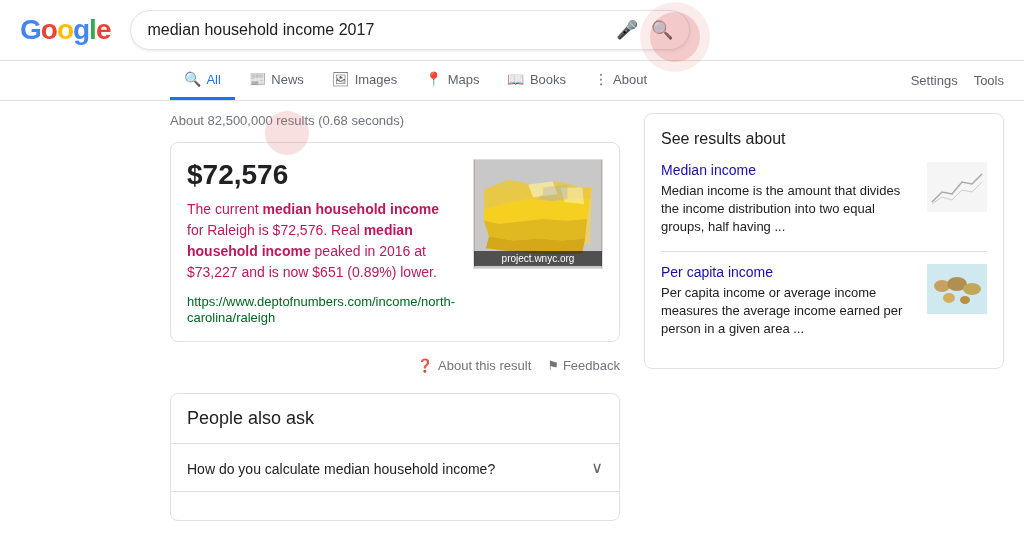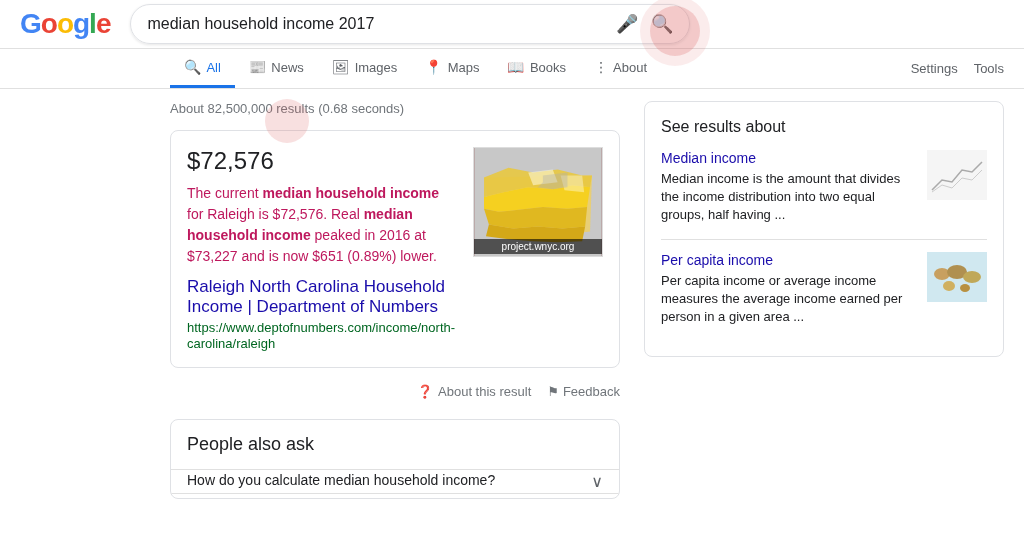--- a/index.html
+++ b/index.html
@@ -2,21 +2,21 @@
 <html><head>
   <meta charset="utf-8">
   <style>
     * { box-sizing: border-box; margin: 0; padding: 0; }
     body { font-family: Arial, sans-serif; font-size: 14px; background: #fff; color: #202124; }
 
     
     .header {
       display: flex;
       align-items: center;
-      padding: 4px 20px;
+      padding: 10px 20px;
       border-bottom: 1px solid #e0e0e0;
       gap: 20px;
     }
     .google-logo {
       font-size: 28px;
       font-weight: bold;
       letter-spacing: -1px;
       cursor: default;
       flex-shrink: 0;
     }
@@ -111,22 +111,22 @@
     .featured-snippet {
       border: 1px solid #dfe1e5;
       border-radius: 8px;
       padding: 16px;
       margin-bottom: 12px;
       display: flex;
       gap: 16px;
     }
     .snippet-content { flex: 1; }
     .snippet-price {
-      font-size: 24px;
-      font-weight: 400;
+      font-size: 28px;
+      font-weight: 700;
       color: #202124;
       margin-bottom: 8px;
     }
     .snippet-text {
       font-size: 14px;
       line-height: 1.5;
       color: #be185d;
       margin-bottom: 10px;
     }
     .snippet-text strong { font-weight: 700; }
@@ -192,24 +192,24 @@
       overflow: hidden;
     }
     .paa-title {
       font-size: 18px;
       font-weight: 400;
       padding: 14px 16px;
       color: #202124;
     }
     .paa-item {
       border-top: 1px solid #e0e0e0;
-      padding: 2px 16px;
+      padding: 14px 16px;
       display: flex;
       justify-content: space-between;
-      align-items: flex-start;
+      align-items: flex-end;
       cursor: pointer;
       font-size: 14px;
     }
     .chevron-icon { color: #5f6368; font-size: 16px; }
 
     
     .sidebar-card {
       border: 1px solid #dfe1e5;
       border-radius: 8px;
       padding: 16px;
@@ -342,21 +342,20 @@
 
   <div class="results-col">
     <div class="results-count">About 82,500,000 results (0.68 seconds)</div>
 
     <div class="featured-snippet">
       <div class="snippet-content">
         <div class="snippet-price">$72,576</div>
         <div class="snippet-text">
           The current <strong>median household income</strong> for Raleigh is $72,576. Real <strong>median household income</strong> peaked in 2016 at $73,227 and is now $651 (0.89%) lower.
         </div>
-        <a class="snippet-link" href="#">Raleigh North Carolina Household Income | Department of Numbers</a>
         <span class="snippet-url">https://www.deptofnumbers.com/income/north-carolina/raleigh</span>
       </div>
       <div class="snippet-map">
         
         <svg class="map-svg" viewBox="0 0 130 110" xmlns="http://www.w3.org/2000/svg">
           <rect width="130" height="110" fill="#c8c8c8"></rect>
 
           <polygon points="10,30 120,28 118,85 80,90 60,88 20,82" fill="#f0d060" opacity="0.8"></polygon>
           <polygon points="10,30 35,20 60,25 85,22 110,28 120,28 118,40 100,38 80,42 55,40 30,45 10,50" fill="#e8c840" opacity="0.9"></polygon>
           <polygon points="10,50 30,45 55,40 80,42 100,38 118,40 115,60 95,62 70,60 45,63 25,65 10,62" fill="#f5d020"></polygon>

